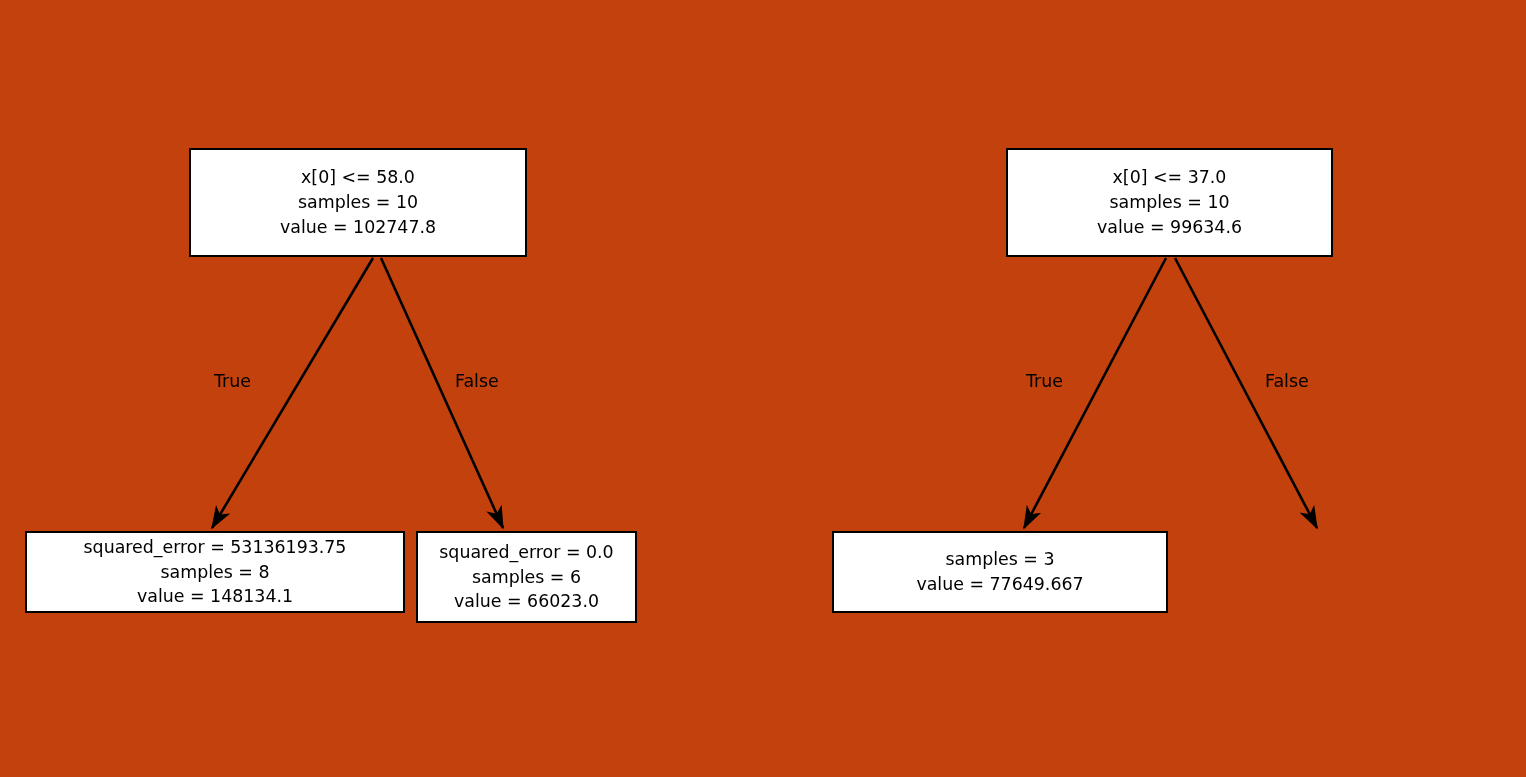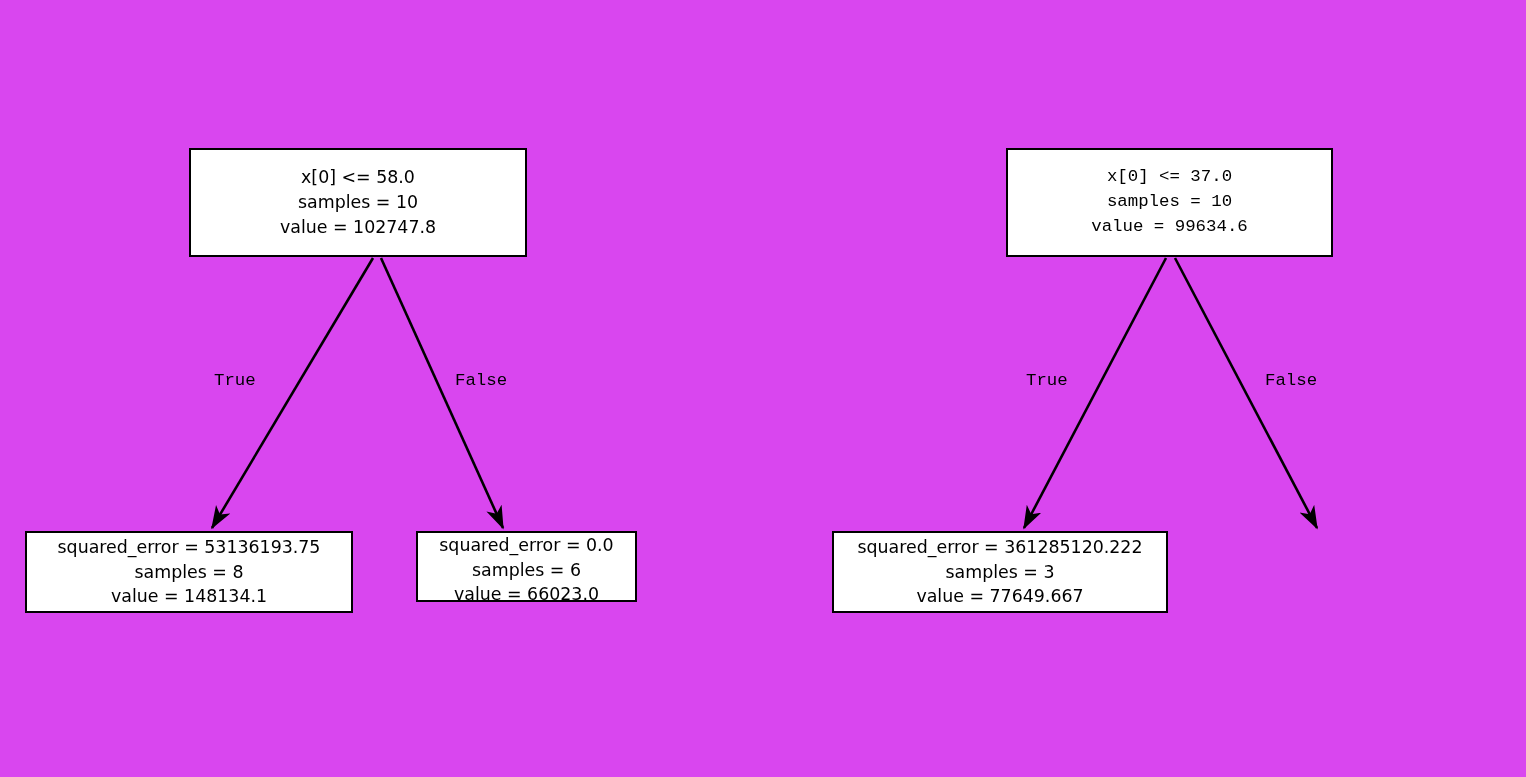--- a/index.html
+++ b/index.html
@@ -8,21 +8,21 @@
     background: #ffffff;
   }
   body {
     font-family: "DejaVu Sans", sans-serif;
     color: #000000;
   }
   #canvas {
     position: relative;
     width: 1526px;
     height: 777px;
-    background: #d946ef;
+    background: #c2410c;
     overflow: hidden;
   }
   .tree-svg {
     position: absolute;
     left: 0;
     top: 0;
     width: 1526px;
     height: 777px;
     pointer-events: none;
   }
@@ -42,21 +42,20 @@
     white-space: nowrap;
   }
   .node-line {
     display: block;
   }
   .edge-label {
     position: absolute;
     font-size: 17.4px;
     color: #000000;
     white-space: nowrap;
-    font-family: Liberation Mono, monospace;
   }
 </style>
 </head>
 <body>
 
 <div id="canvas">
 
   <svg class="tree-svg" viewBox="0 0 1526 777" xmlns="http://www.w3.org/2000/svg">
     <defs>
       <marker id="arrowhead" markerWidth="10" markerHeight="10" refX="8.4" refY="3.2" orient="auto" markerUnits="strokeWidth">
@@ -73,41 +72,40 @@
 
   <div class="node-box" id="n-0-root" style="left: 189px; top: 148px; width: 338px; height: 109px;">
     <span class="node-line">x[0] &lt;= 58.0</span>
     <span class="node-line">samples = 10</span>
     <span class="node-line">value = 102747.8</span>
   </div>
 
   <div class="edge-label" id="l-0-0" style="left: 214px; top: 371px;">True</div>
   <div class="edge-label" id="l-0-1" style="left: 455px; top: 371px;">False</div>
 
-  <div class="node-box" id="n-0-leaf-0" style="left: 25px; top: 531px; width: 328px; height: 82px;">
+  <div class="node-box" id="n-0-leaf-0" style="left: 25px; top: 531px; width: 380px; height: 82px;">
     <span class="node-line">squared_error = 53136193.75</span>
     <span class="node-line">samples = 8</span>
     <span class="node-line">value = 148134.1</span>
   </div>
 
-  <div class="node-box" id="n-0-leaf-1" style="left: 416px; top: 531px; width: 221px; height: 71px; justify-content: space-between;">
+  <div class="node-box" id="n-0-leaf-1" style="left: 416px; top: 531px; width: 221px; height: 92px;">
     <span class="node-line">squared_error = 0.0</span>
     <span class="node-line">samples = 6</span>
     <span class="node-line">value = 66023.0</span>
   </div>
 
-  <div class="node-box" id="n-1-root" style="left: 1006px; top: 148px; width: 327px; height: 109px; font-family: Liberation Mono, monospace;">
+  <div class="node-box" id="n-1-root" style="left: 1006px; top: 148px; width: 327px; height: 109px;">
     <span class="node-line">x[0] &lt;= 37.0</span>
     <span class="node-line">samples = 10</span>
     <span class="node-line">value = 99634.6</span>
   </div>
 
   <div class="edge-label" id="l-1-0" style="left: 1026px; top: 371px;">True</div>
   <div class="edge-label" id="l-1-1" style="left: 1265px; top: 371px;">False</div>
 
   <div class="node-box" id="n-1-leaf-0" style="left: 832px; top: 531px; width: 336px; height: 82px;">
-    <span class="node-line">squared_error = 361285120.222</span>
     <span class="node-line">samples = 3</span>
     <span class="node-line">value = 77649.667</span>
   </div>
 
 
 </div>
 
 </body></html>

